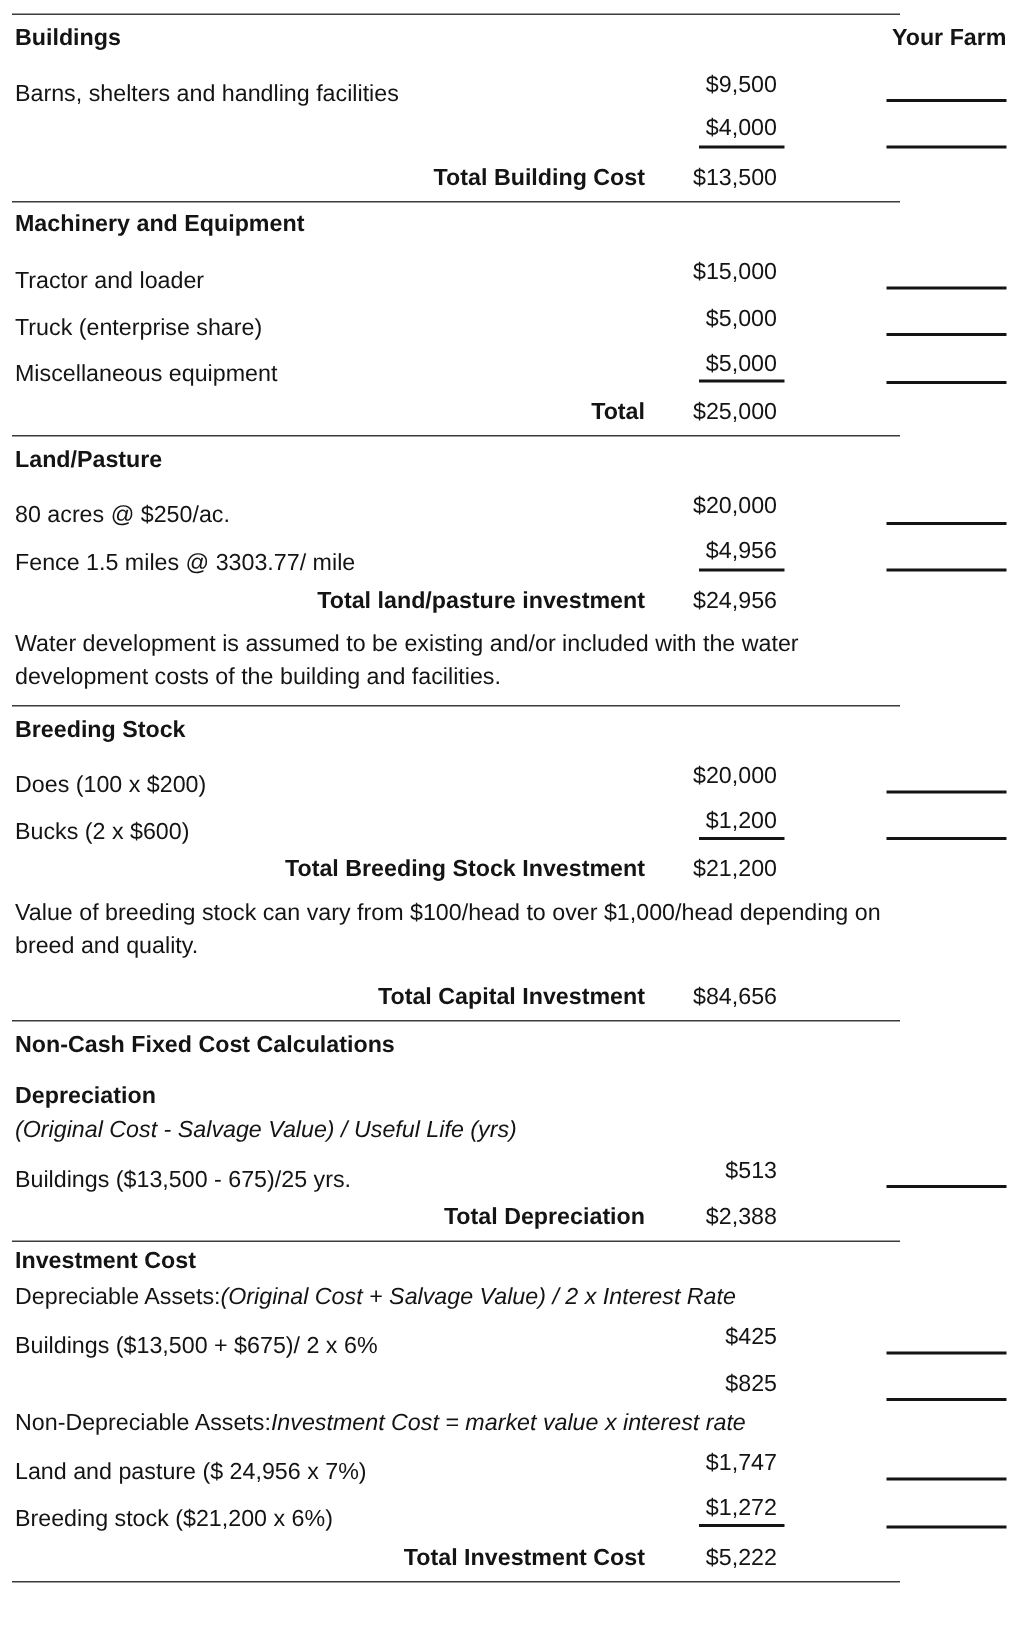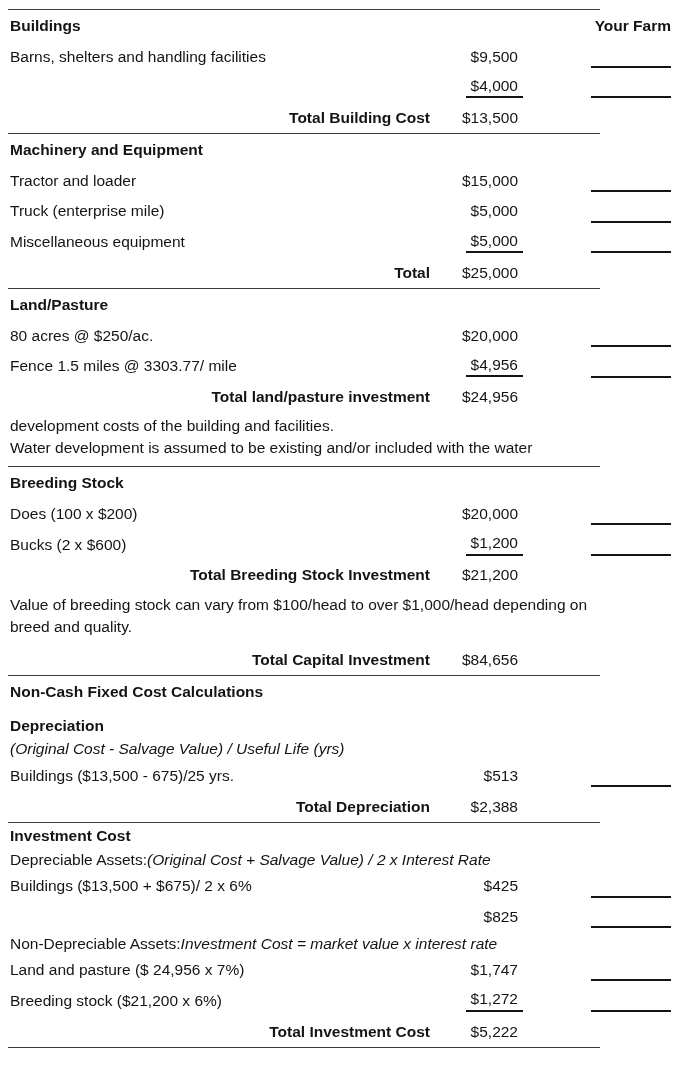--- a/index.html
+++ b/index.html
@@ -45,20 +45,21 @@
     padding-left: 2px;
   }
   .farm-head {
     grid-column: 3;
     text-align: right;
     padding-right: 9px;
   }
   .item-label {
     padding-left: 2px;
     grid-column: 1;
+    margin-top: 12px;
   }
   .val {
     grid-column: 2;
     text-align: right;
     padding-right: 10px;
     white-space: nowrap;
   }
   .val .sum {
     display: inline-block;
     border-bottom: 2px solid #141414;
@@ -145,21 +146,21 @@
           <span class="heading-label">Machinery and Equipment</span>
         </div>
         <div class="row">
           <span class="item-label">Tractor and loader</span>
           <span class="val">$15,000</span>
           <span class="farm-cell">
             <span class="blank-line"></span>
           </span>
         </div>
         <div class="row">
-          <span class="item-label">Truck (enterprise mile)</span>
+          <span class="item-label">Truck (enterprise share)</span>
           <span class="val">$5,000</span>
           <span class="farm-cell">
             <span class="blank-line"></span>
           </span>
         </div>
         <div class="row">
           <span class="item-label">Miscellaneous equipment</span>
           <span class="val"><span class="sum">$5,000</span></span>
           <span class="farm-cell">
             <span class="blank-line"></span>
@@ -186,22 +187,22 @@
           <span class="val"><span class="sum">$4,956</span></span>
           <span class="farm-cell">
             <span class="blank-line"></span>
           </span>
         </div>
         <div class="row">
           <span class="total-label">Total land/pasture investment</span>
           <span class="val">$24,956</span>
         </div>
         <div class="note">
+          <div class="note-line">Water development is assumed to be existing and/or included with the water</div>
           <div class="note-line">development costs of the building and facilities.</div>
-          <div class="note-line">Water development is assumed to be existing and/or included with the water</div>
         </div>
       </section>
       <section class="section">
         <div class="row row-heading">
           <span class="heading-label">Breeding Stock</span>
         </div>
         <div class="row">
           <span class="item-label">Does (100 x $200)</span>
           <span class="val">$20,000</span>
           <span class="farm-cell">

